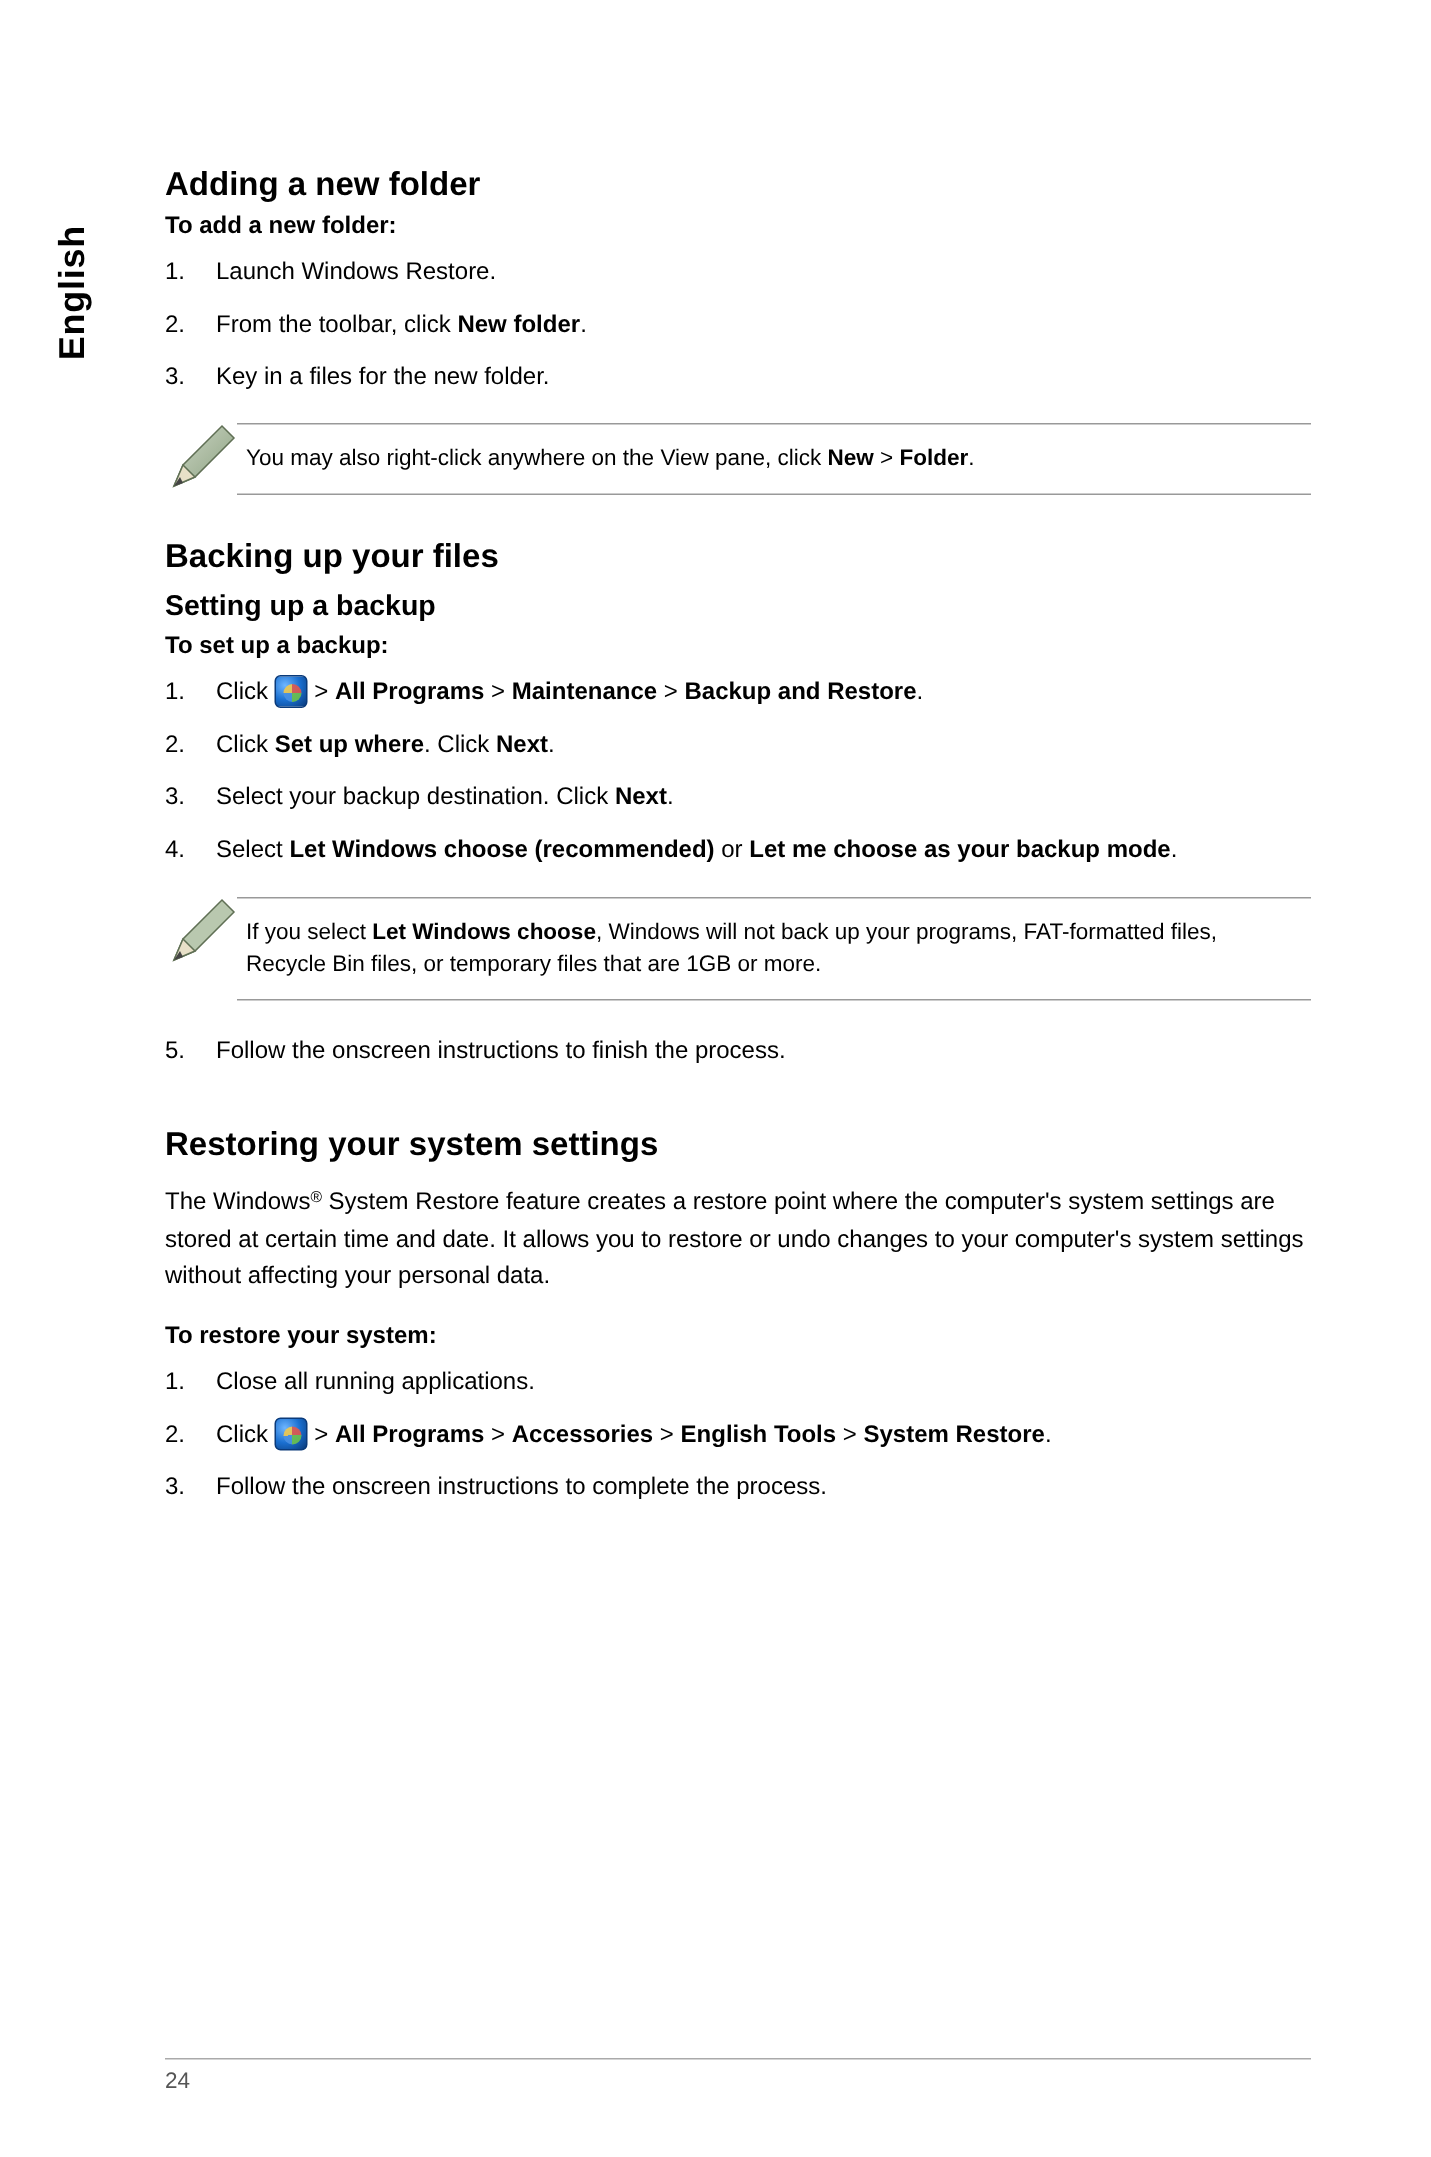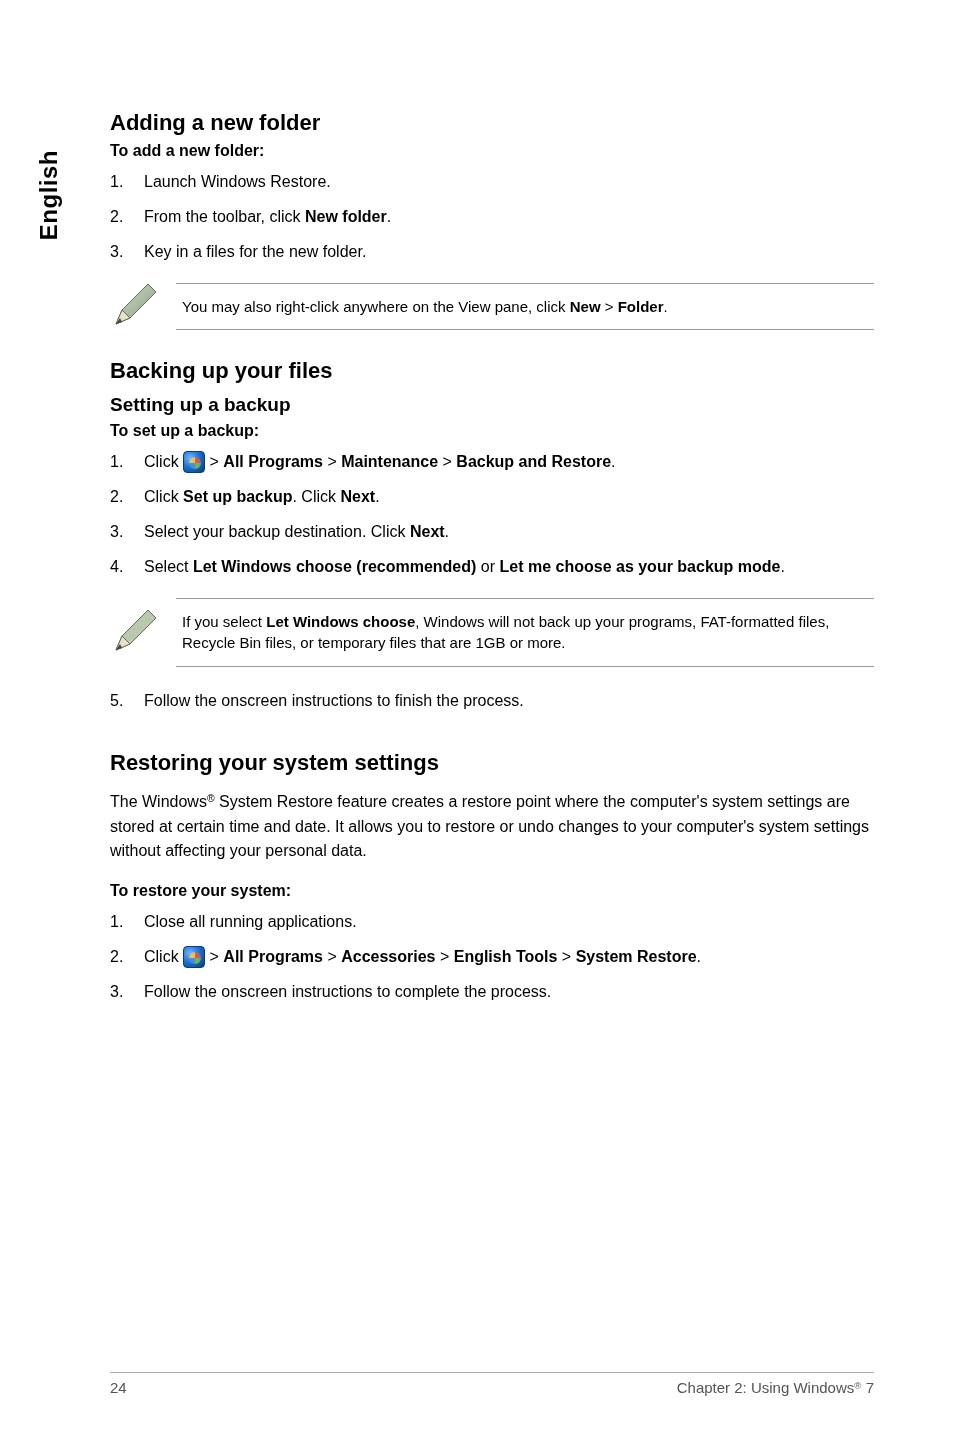--- a/index.html
+++ b/index.html
@@ -7,21 +7,21 @@
     .side-tab { position: absolute; left: 35px; top: 150px; writing-mode: vertical-rl; transform: rotate(180deg); font-weight: 900; font-size: 24px; font-family: "Arial Black", Arial, sans-serif; letter-spacing: 0.5px; }
     h2.section-h { font-size: 22px; font-weight: 700; margin-bottom: 6px; }
     h2.section-h2 { font-size: 22px; font-weight: 700; margin-top: 28px; margin-bottom: 10px; }
     h3.sub-h { font-size: 19px; font-weight: 700; margin-bottom: 6px; }
     p.lead { font-weight: 700; font-size: 16px; margin-bottom: 10px; }
     ol.steps { list-style: none; padding-left: 0; margin-bottom: 16px; }
     ol.steps li { display: flex; font-size: 16px; line-height: 1.55; margin-bottom: 10px; }
     ol.steps li .num { width: 34px; flex-shrink: 0; }
     ol.steps li .body { flex: 1; }
     b { font-weight: 700; }
-    .note-row { display: flex; align-items: center; margin: 18px 0 22px 0; gap: 18px; }
+    .note-row { display: flex; margin: 18px 0 22px 0; }
     .note-icon { width: 48px; height: 48px; flex-shrink:0; }
     .note-box { flex: 1; border-top: 1px solid #999; border-bottom: 1px solid #999; padding: 12px 6px; font-size: 15px; line-height: 1.45; }
     .win-orb { display:inline-block; width:22px; height:22px; vertical-align:middle; background: radial-gradient(circle at 30% 30%, #6fb6ff 0%, #1a6fd0 50%, #0a3a7a 100%); border:1px solid #0a3a7a; border-radius:4px; position:relative; top:-1px; overflow:hidden; }
     .win-orb::after { content:""; position:absolute; left:5px; top:5px; width:12px; height:12px; background: conic-gradient(#e2574c 0deg 90deg, #6cc24a 90deg 180deg, #4a90e2 180deg 270deg, #f2c94c 270deg 360deg); border-radius:50%; opacity:.9;}
     .big-title { font-size: 22px; font-weight: 700; margin-top: 36px; margin-bottom: 14px; }
     .para { font-size: 16px; line-height: 1.55; margin-bottom: 18px; }
     .footer-row { position:absolute; bottom:42px; left:110px; right:80px; border-top:1px solid #aaa; padding-top:6px; display:flex; justify-content:space-between; align-items:baseline; font-size:15px; color:#555;gap:40px;}
     .footer-row .pg { width:40px; }
     .footer-row .rt { text-align:right; flex:1; }
     sup.reg { font-size:.65em; vertical-align: top; position:relative; top:.1em; }
@@ -69,21 +69,21 @@
 <h2 class="section-h2">Backing up your files</h2>
 <h3 class="sub-h">Setting up a backup</h3>
 <p class="lead">To set up a backup:</p>
 <ol class="steps" id="s2steps">
     <li>
       <span class="num">1.</span>
       <span class="body">Click <span class="win-orb"></span> &gt; <b>All Programs</b> &gt; <b>Maintenance</b> &gt; <b>Backup and Restore</b>.</span>
     </li>
     <li>
       <span class="num">2.</span>
-      <span class="body">Click <b>Set up backup</b>. Click <b>Next</b>.</span>
+      <span class="body">Click <b>Set up where</b>. Click <b>Next</b>.</span>
     </li>
     <li>
       <span class="num">3.</span>
       <span class="body">Select your backup destination. Click <b>Next</b>.</span>
     </li>
     <li>
       <span class="num">4.</span>
       <span class="body">Select <b>Let Windows choose (recommended)</b> or <b>Let me choose as your backup mode</b>.</span>
     </li>
   </ol>
@@ -119,14 +119,13 @@
       <span class="body">Click <span class="win-orb"></span> &gt; <b>All Programs</b> &gt; <b>Accessories</b> &gt; <b>English Tools</b> &gt; <b>System Restore</b>.</span>
     </li>
     <li>
       <span class="num">3.</span>
       <span class="body">Follow the onscreen instructions to complete the process.</span>
     </li>
   </ol>
 
 <div class="footer-row">
   <span class="pg">24</span>
-  <span class="rt" id="footer-right">Chapter 2: Using Windows<sup class="reg">®</sup> 7</span>
 </div>
 
 </body></html>

